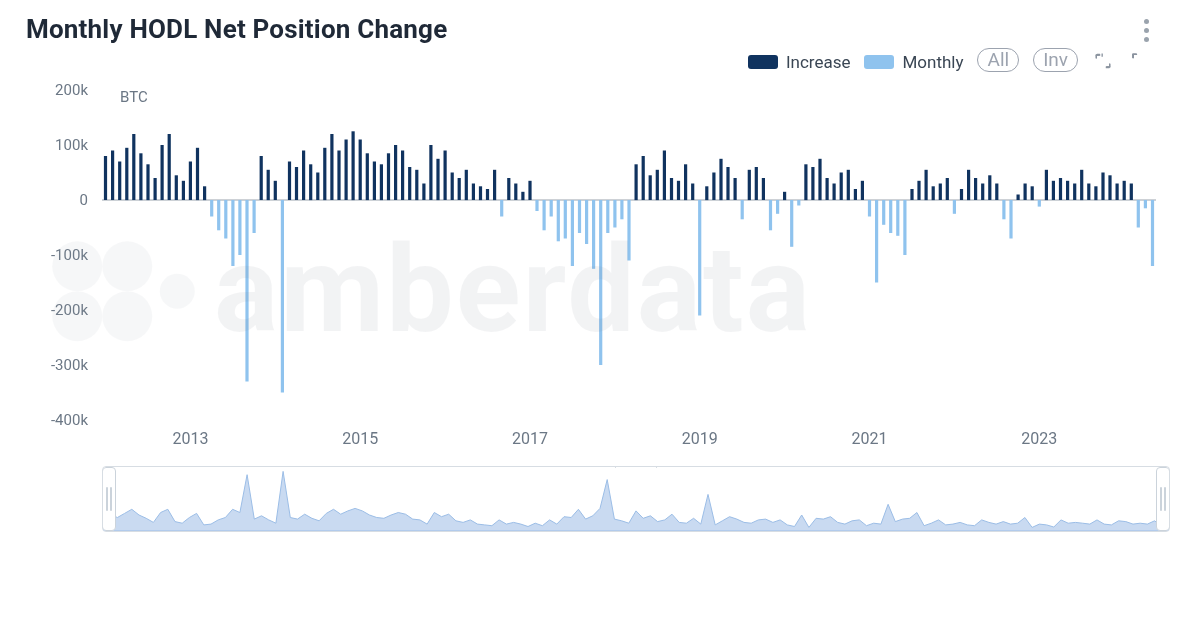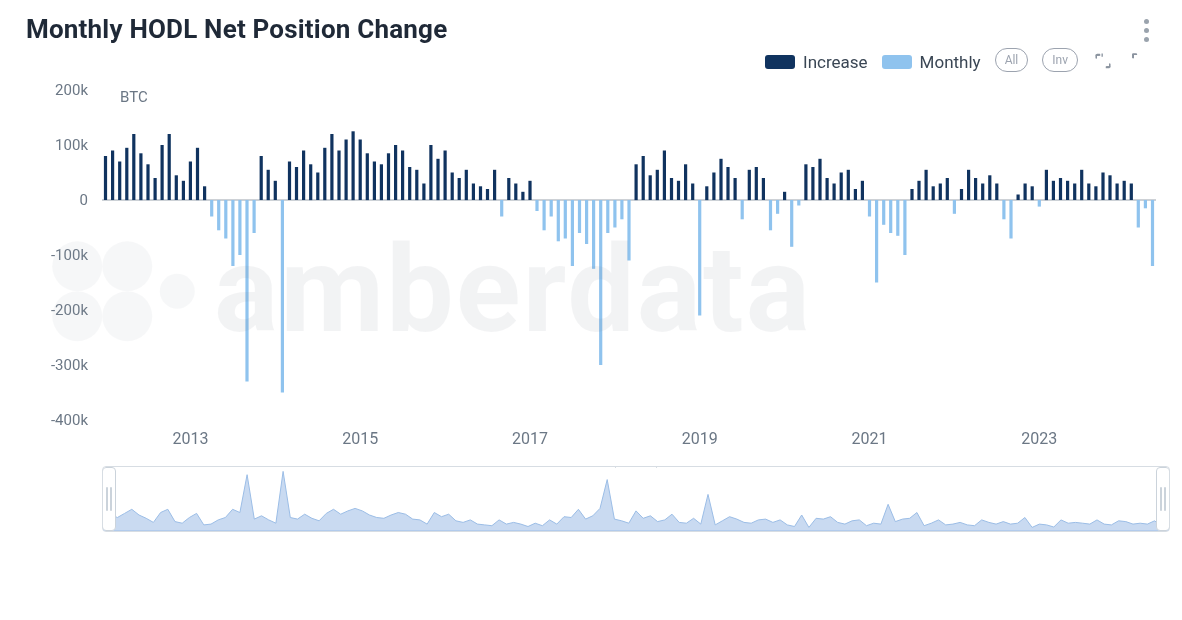--- a/index.html
+++ b/index.html
@@ -16,21 +16,21 @@
   .card{width:1182px;height:620px;box-sizing:border-box;position:relative;padding:12px 16px 0 16px;}
   .header{display:flex;align-items:flex-start;justify-content:space-between;}
   .title{font-size:26px;font-weight:700;letter-spacing:.2px;margin:2px 0 0 10px;}
   .kebab{width:24px;height:24px;display:flex;flex-direction:column;justify-content:center;align-items:center;gap:4px;margin-right:8px;margin-top:6px;cursor:pointer;}
   .kebab span{width:5px;height:5px;border-radius:50%;background:#9aa3ad;display:block;}
   .toolbar{display:flex;align-items:flex-end;justify-content:flex-end;gap:14px;margin:4px 16px 0 0;color:#3a4654;font-size:17px;}
   .swatch{width:30px;height:14px;border-radius:3px;display:inline-block;}
   .sw-inc{background:var(--inc);}
   .sw-dec{background:var(--dec);}
   .lg{display:flex;align-items:center;gap:8px;}
-  .chip{border:1.5px solid var(--chip);color:var(--chip);border-radius:999px;padding:1px 9px;font-size:12px;line-height:20px;cursor:pointer;user-select:none;}
+  .chip{border:1.5px solid var(--chip);color:var(--chip);border-radius:999px;padding:1px 9px;font-size:19px;line-height:20px;cursor:pointer;user-select:none;}
   .iconbtn{width:22px;height:22px;display:flex;align-items:center;justify-content:center;color:#8a939f;cursor:pointer;}
   .iconbtn svg{stroke:#8a939f;stroke-width:1.6;fill:none;}
   .plotwrap{position:relative;margin-top:8px;}
   .watermark{position:absolute;left:30px;right:0;top:140px;display:flex;align-items:center;gap:18px;opacity:.08;pointer-events:none;}
   .wm-logo{width:150px;height:110px;}
   .wm-logo svg circle{fill:#9aa3ad;}
   .wm-text{font-size:120px;font-weight:700;color:#6b7280;letter-spacing:2px;white-space:nowrap;}
   svg.chart{display:block;}
   .y-label{font-size:15px;fill:#6b7785;text-anchor:end;}
   .x-label{font-size:16px;fill:#6b7785;text-anchor:middle;}

